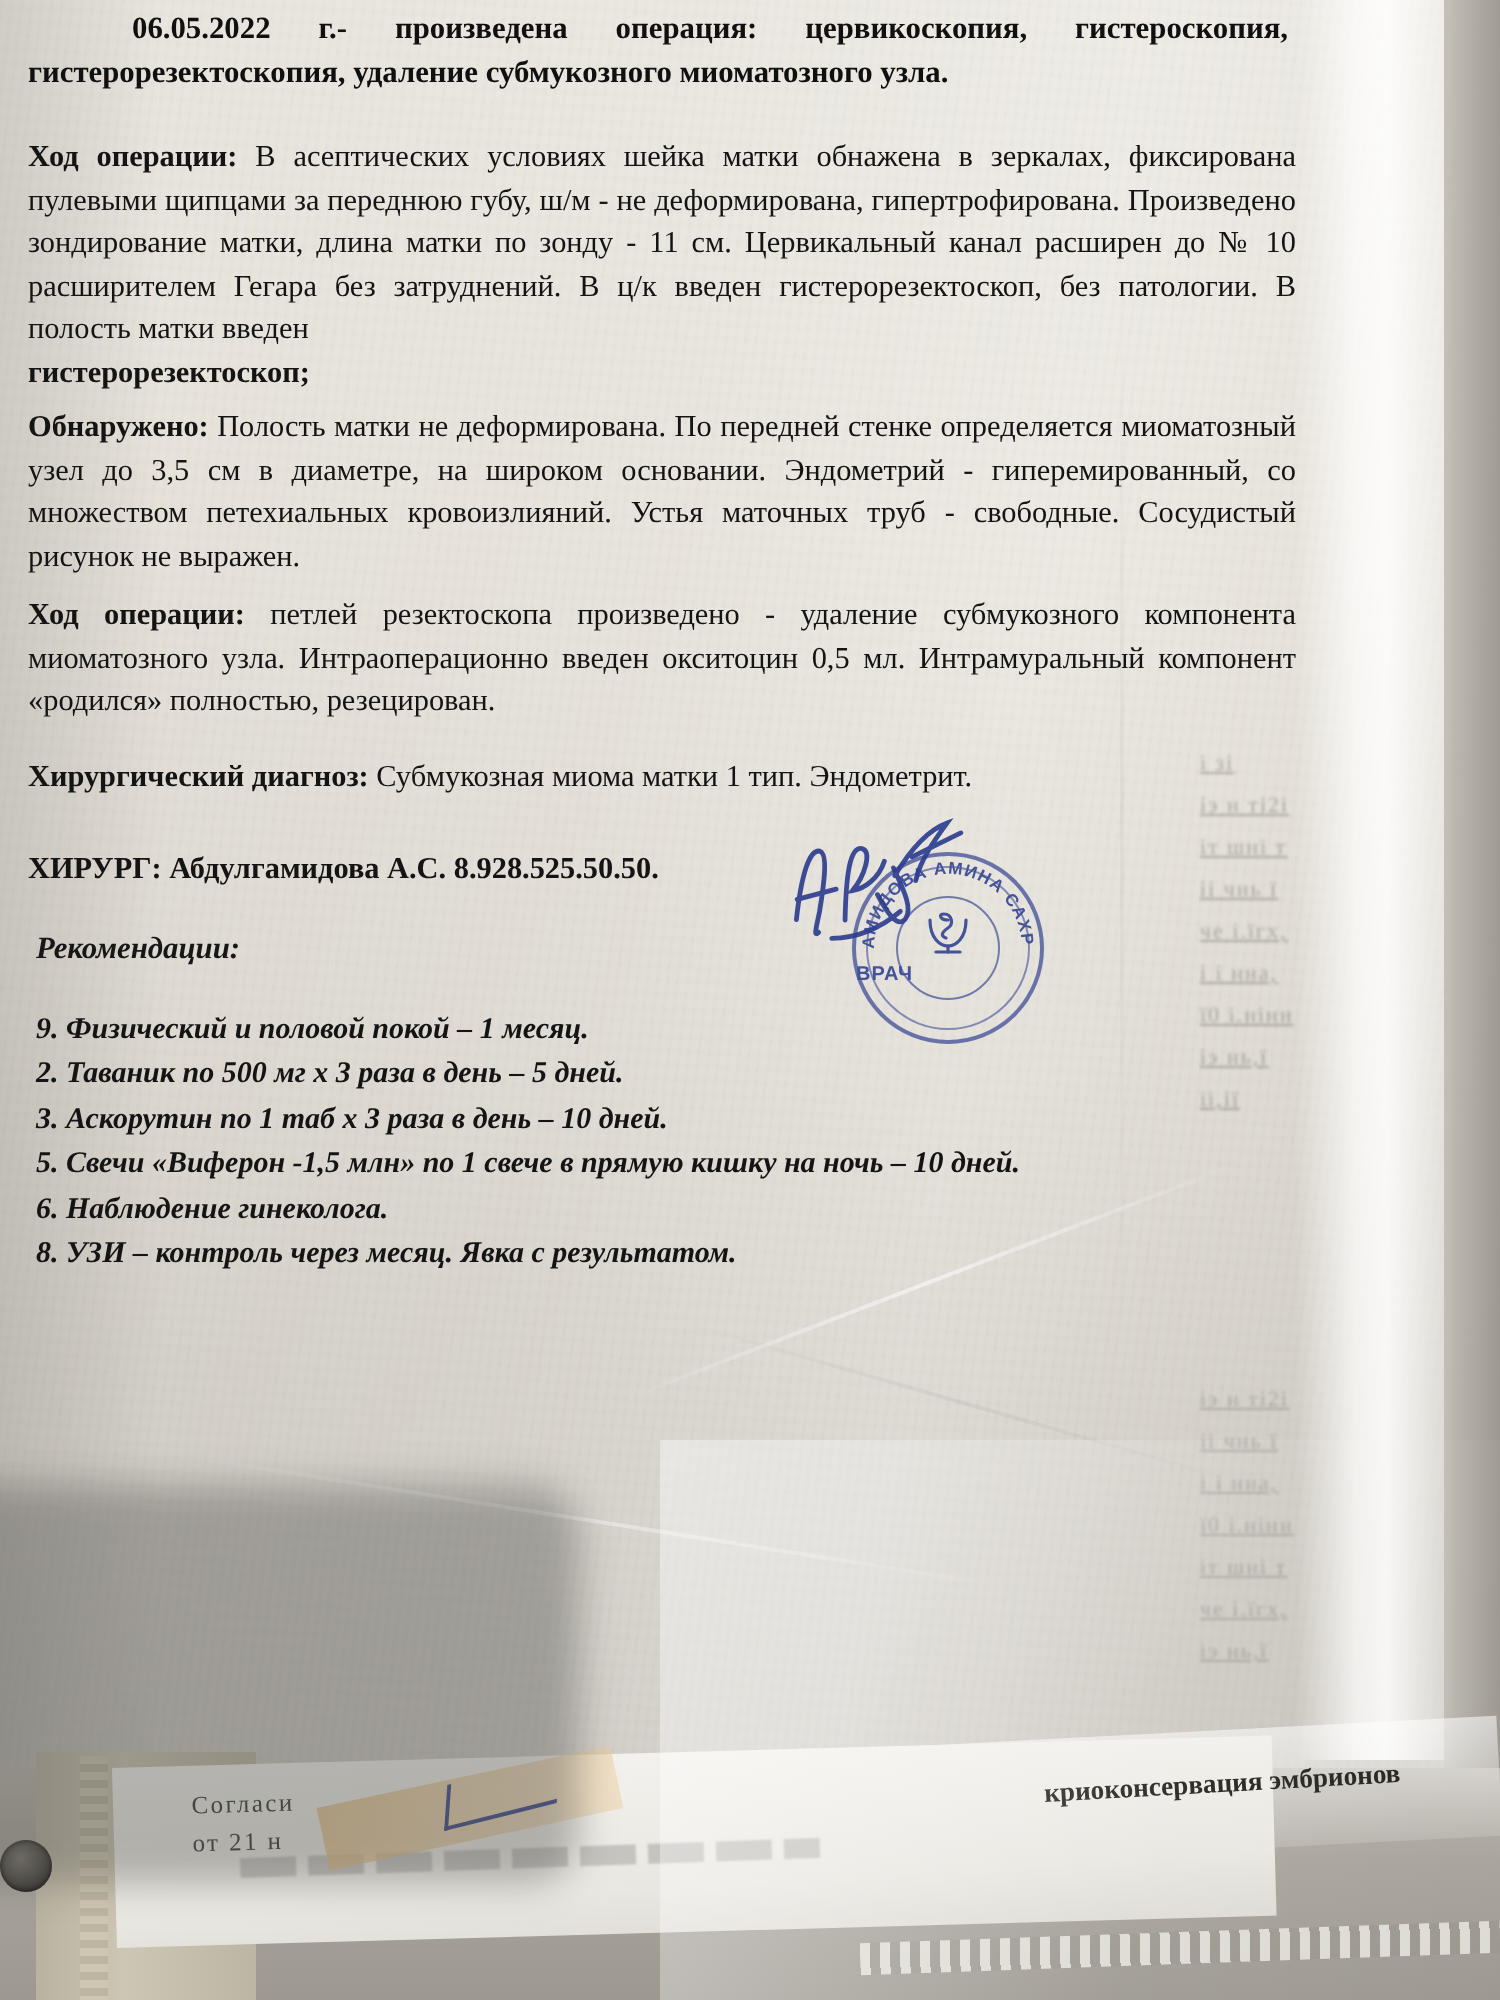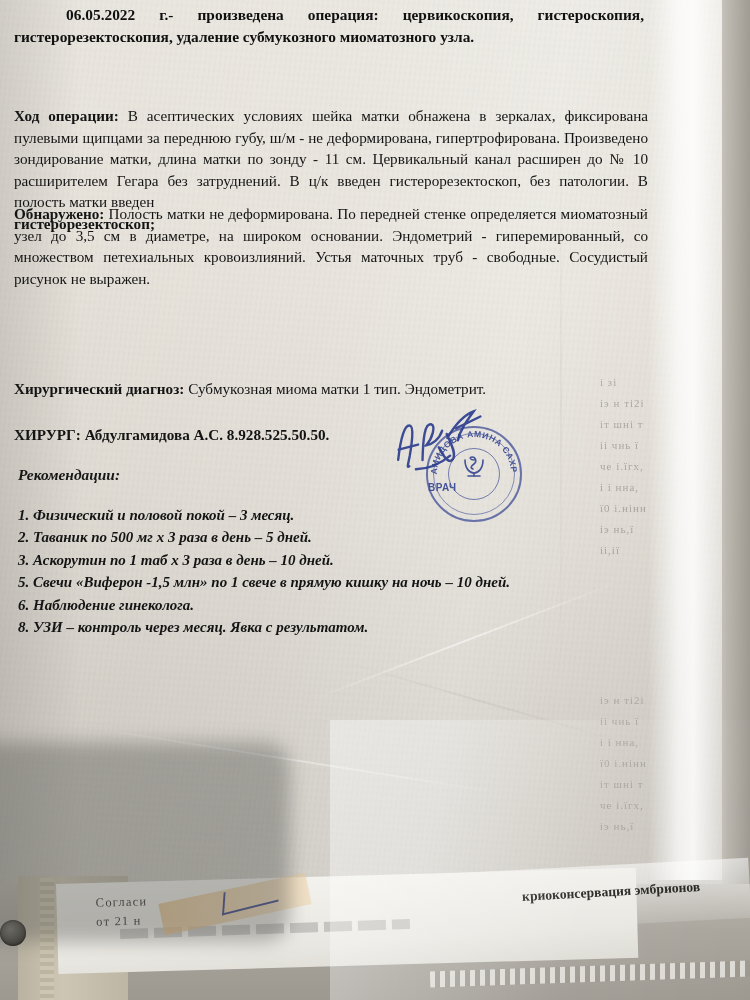--- a/index.html
+++ b/index.html
@@ -109,20 +109,21 @@
   .stamp .arc{position:absolute;inset:0;}
   .stamp .arc text{font-size:8.6px;font-weight:bold;
        font-family:"Liberation Sans",sans-serif;fill:#2e3f8f;letter-spacing:.6px;}
 
   
   .bleed{
     position:absolute;left:600px;top:0;width:120px;
     font-size:11px;line-height:21px;color:rgba(40,40,40,.30);
     font-family:"Liberation Serif",serif;letter-spacing:1px;
     filter:blur(.7px);
+    text-decoration:underline;
   }
   .bleed div{white-space:nowrap;}
 
   
   .deskbg{position:absolute;left:0;top:884px;width:750px;height:116px;
           background:linear-gradient(180deg,#bab6ae 0%,#a9a59d 40%,#9d9991 100%);}
   .folder{
     position:absolute;left:18px;top:876px;width:110px;height:124px;
     background:linear-gradient(90deg,#b9b2a0,#cdc6b4 40%,#bdb6a4);
   }
@@ -213,47 +214,51 @@
     <div>ї0 і.нінн</div>
     <div>іт шні т</div>
     <div>че і.їгх,</div>
     <div>іэ нь,ї</div>
   </div>
 
   <div class="doc">
 
     <div class="title">06.05.2022 г.- произведена операция: цервикоскопия, гистероскопия, гистерорезектоскопия,  удаление субмукозного миоматозного  узла.</div>
 
-    <div class="para" style="top:68px;margin-top:37px;">
+    <div class="para" style="top:68px;">
       <b>Ход операции:</b>
       <span>В   асептических условиях шейка матки обнажена в зеркалах, фиксирована пулевыми щипцами за переднюю губу, ш/м -  не деформирована, гипертрофирована. Произведено зондирование матки, длина матки по зонду - 11 см. Цервикальный канал расширен до № 10 расширителем Гегара без затруднений. В ц/к введен  гистерорезектоскоп,   без  патологии.  В   полость   матки   введен</span>
       <b style="display:block;">гистерорезектоскоп;</b>
     </div>
 
     <div class="para" style="top:203px;">
       <b>Обнаружено:</b>
       <span>Полость матки не деформирована. По передней стенке определяется миоматозный узел до 3,5 см в диаметре, на широком основании. Эндометрий - гиперемированный, со множеством петехиальных кровоизлияний. Устья маточных труб - свободные. Сосудистый рисунок не выражен.</span>
     </div>
 
+    <div class="para" style="top:297px;">
+      <b>Ход операции:</b>
+      <span>петлей резектоскопа произведено - удаление субмукозного компонента миоматозного узла. Интраоперационно введен окситоцин 0,5 мл. Интрамуральный компонент «родился» полностью, резецирован.</span>
+    </div>
 
     <div class="para" style="top:378px;">
       <b>Хирургический диагноз:</b>
       <span>Субмукозная миома матки 1 тип. Эндометрит.</span>
     </div>
 
     <div class="para" style="top:424px;font-weight:bold;">
       <span>ХИРУРГ:</span>
       <span>Абдулгамидова А.С.</span>
       <span>8.928.525.50.50.</span>
     </div>
 
     <div class="rec-head">Рекомендации:</div>
 
     <div class="recs" style="top:504px;">
-      <p class="rec">1. Физический и половой покой – 3 месяц.</p>
+      <p class="rec">9. Физический и половой покой – 1 месяц.</p>
       <p class="rec">2. Таваник  по 500 мг х 3 раза в день – 5 дней.</p>
       <p class="rec">3. Аскорутин по 1 таб х 3 раза в день – 10 дней.</p>
       <p class="rec">5. Свечи «Виферон -1,5 млн» по 1 свече в прямую кишку на ночь – 10 дней.</p>
       <p class="rec">6. Наблюдение гинеколога.</p>
       <p class="rec">8. УЗИ – контроль  через  месяц. Явка  с результатом.</p>
     </div>
 
   </div>
 
   <div class="sig">

